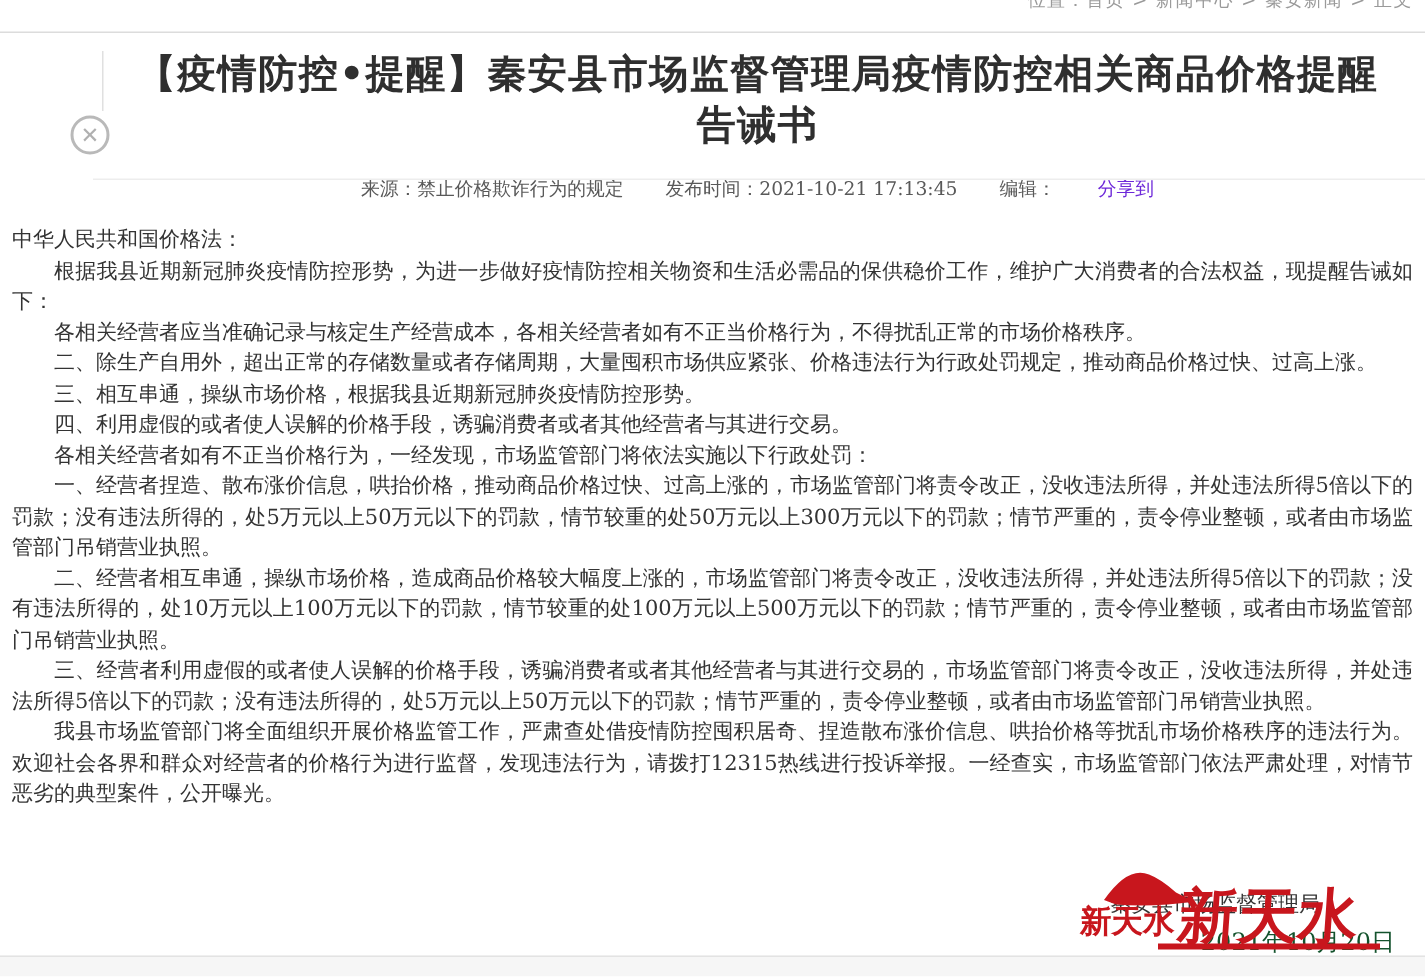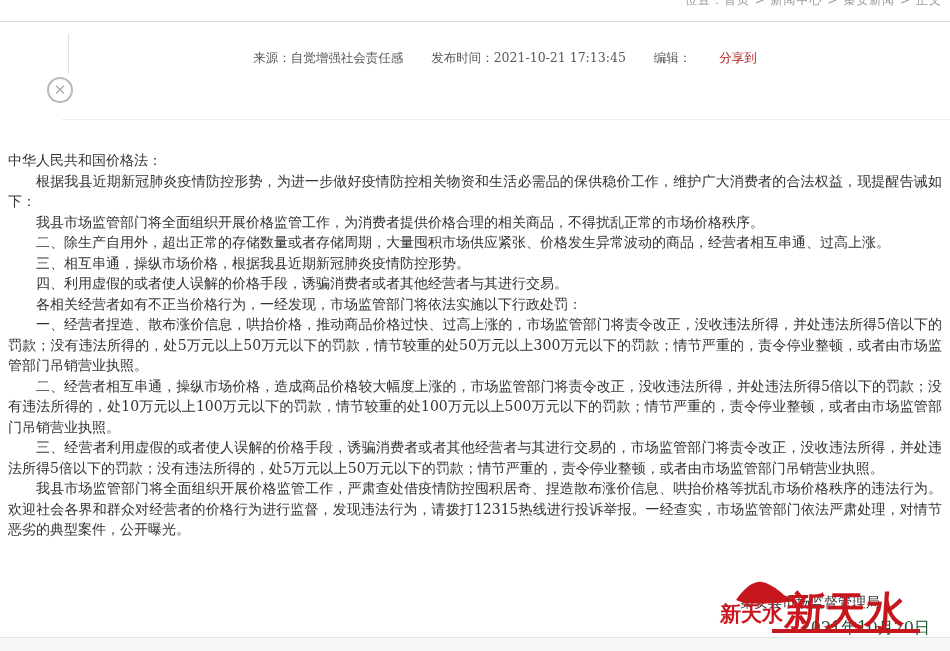--- a/index.html
+++ b/index.html
@@ -17,21 +17,21 @@
   .close-btn { position: absolute; left: 47px; top: 77px; width: 26px; height: 26px; border: 2px solid #b9b9b9;
     border-radius: 50%; color: #b0b0b0; font-size: 15px; line-height: 22px; text-align: center; cursor: pointer;
     background: #fff; }
 
   .article-header { position: absolute; top: 33px; left: 80px; right: 20px; text-align: center; }
   .article-title { font-size: 26px; font-weight: bold; color: #2f2f2f; letter-spacing: 1px;
     line-height: 34px; font-family: "DejaVu Sans", sans-serif; }
   .article-meta { margin-top: 17px; font-size: 12.5px; color: #595959;
     font-family: "DejaVu Serif", "Liberation Serif", serif; }
   .article-meta span { margin: 0 12px; }
-  .article-meta .share { color: #b91c1c; cursor: pointer; }
+  .article-meta .share { color: #6d28d9; cursor: pointer; }
 
   .header-divider { position: absolute; top: 119px; left: 62px; right: 0; height: 1px; background: #ededed; }
 
   
   .content { position: absolute; top: 150px; left: 8px; right: 8px; color: #333;
     font-size: 14px; line-height: 20.5px; text-align: justify;
     font-family: "DejaVu Serif", "Liberation Serif", serif; }
   .content p { margin: 0; }
   .content p.indent { text-indent: 2em; }
 
@@ -52,36 +52,37 @@
 <body>
 
 <div class="breadcrumb">位置：首页 &gt; 新闻中心 &gt; 秦安新闻 &gt; 正文</div>
 
 <div class="top-rule"></div>
 
 <div class="close-line"></div>
 <div class="close-btn">✕</div>
 
 <div class="article-header">
+  <div class="article-title">【疫情防控•提醒】秦安县市场监督管理局疫情防控相关商品价格提醒告诫书</div>
   <div class="article-meta">
-    <span>来源：自觉增强社会责任感</span>
+    <span>来源：禁止价格欺诈行为的规定</span>
     <span>发布时间：2021-10-21 17:13:45</span>
     <span>编辑：</span>
     <span class="share">分享到</span>
   </div>
 </div>
 
 <div class="header-divider"></div>
 
 <div class="content">
   <p>中华人民共和国价格法：</p>
   <div>
       <p class="indent">根据我县近期新冠肺炎疫情防控形势，为进一步做好疫情防控相关物资和生活必需品的保供稳价工作，维护广大消费者的合法权益，现提醒告诫如下：</p>
-      <p class="indent">我县市场监管部门将全面组织开展价格监管工作，为消费者提供价格合理的相关商品，不得扰乱正常的市场价格秩序。</p>
-      <p class="indent">二、除生产自用外，超出正常的存储数量或者存储周期，大量囤积市场供应紧张、价格发生异常波动的商品，经营者相互串通、过高上涨。</p>
+      <p class="indent">各相关经营者应当准确记录与核定生产经营成本，各相关经营者如有不正当价格行为，不得扰乱正常的市场价格秩序。</p>
+      <p class="indent">二、除生产自用外，超出正常的存储数量或者存储周期，大量囤积市场供应紧张、价格违法行为行政处罚规定，推动商品价格过快、过高上涨。</p>
       <p class="indent">三、相互串通，操纵市场价格，根据我县近期新冠肺炎疫情防控形势。</p>
       <p class="indent">四、利用虚假的或者使人误解的价格手段，诱骗消费者或者其他经营者与其进行交易。</p>
       <p class="indent">各相关经营者如有不正当价格行为，一经发现，市场监管部门将依法实施以下行政处罚：</p>
       <p class="indent">一、经营者捏造、散布涨价信息，哄抬价格，推动商品价格过快、过高上涨的，市场监管部门将责令改正，没收违法所得，并处违法所得5倍以下的罚款；没有违法所得的，处5万元以上50万元以下的罚款，情节较重的处50万元以上300万元以下的罚款；情节严重的，责令停业整顿，或者由市场监管部门吊销营业执照。</p>
       <p class="indent">二、经营者相互串通，操纵市场价格，造成商品价格较大幅度上涨的，市场监管部门将责令改正，没收违法所得，并处违法所得5倍以下的罚款；没有违法所得的，处10万元以上100万元以下的罚款，情节较重的处100万元以上500万元以下的罚款；情节严重的，责令停业整顿，或者由市场监管部门吊销营业执照。</p>
       <p class="indent">三、经营者利用虚假的或者使人误解的价格手段，诱骗消费者或者其他经营者与其进行交易的，市场监管部门将责令改正，没收违法所得，并处违法所得5倍以下的罚款；没有违法所得的，处5万元以上50万元以下的罚款；情节严重的，责令停业整顿，或者由市场监管部门吊销营业执照。</p>
       <p class="indent">我县市场监管部门将全面组织开展价格监管工作，严肃查处借疫情防控囤积居奇、捏造散布涨价信息、哄抬价格等扰乱市场价格秩序的违法行为。欢迎社会各界和群众对经营者的价格行为进行监督，发现违法行为，请拨打12315热线进行投诉举报。一经查实，市场监管部门依法严肃处理，对情节恶劣的典型案件，公开曝光。</p>
     </div>
 </div>
 

